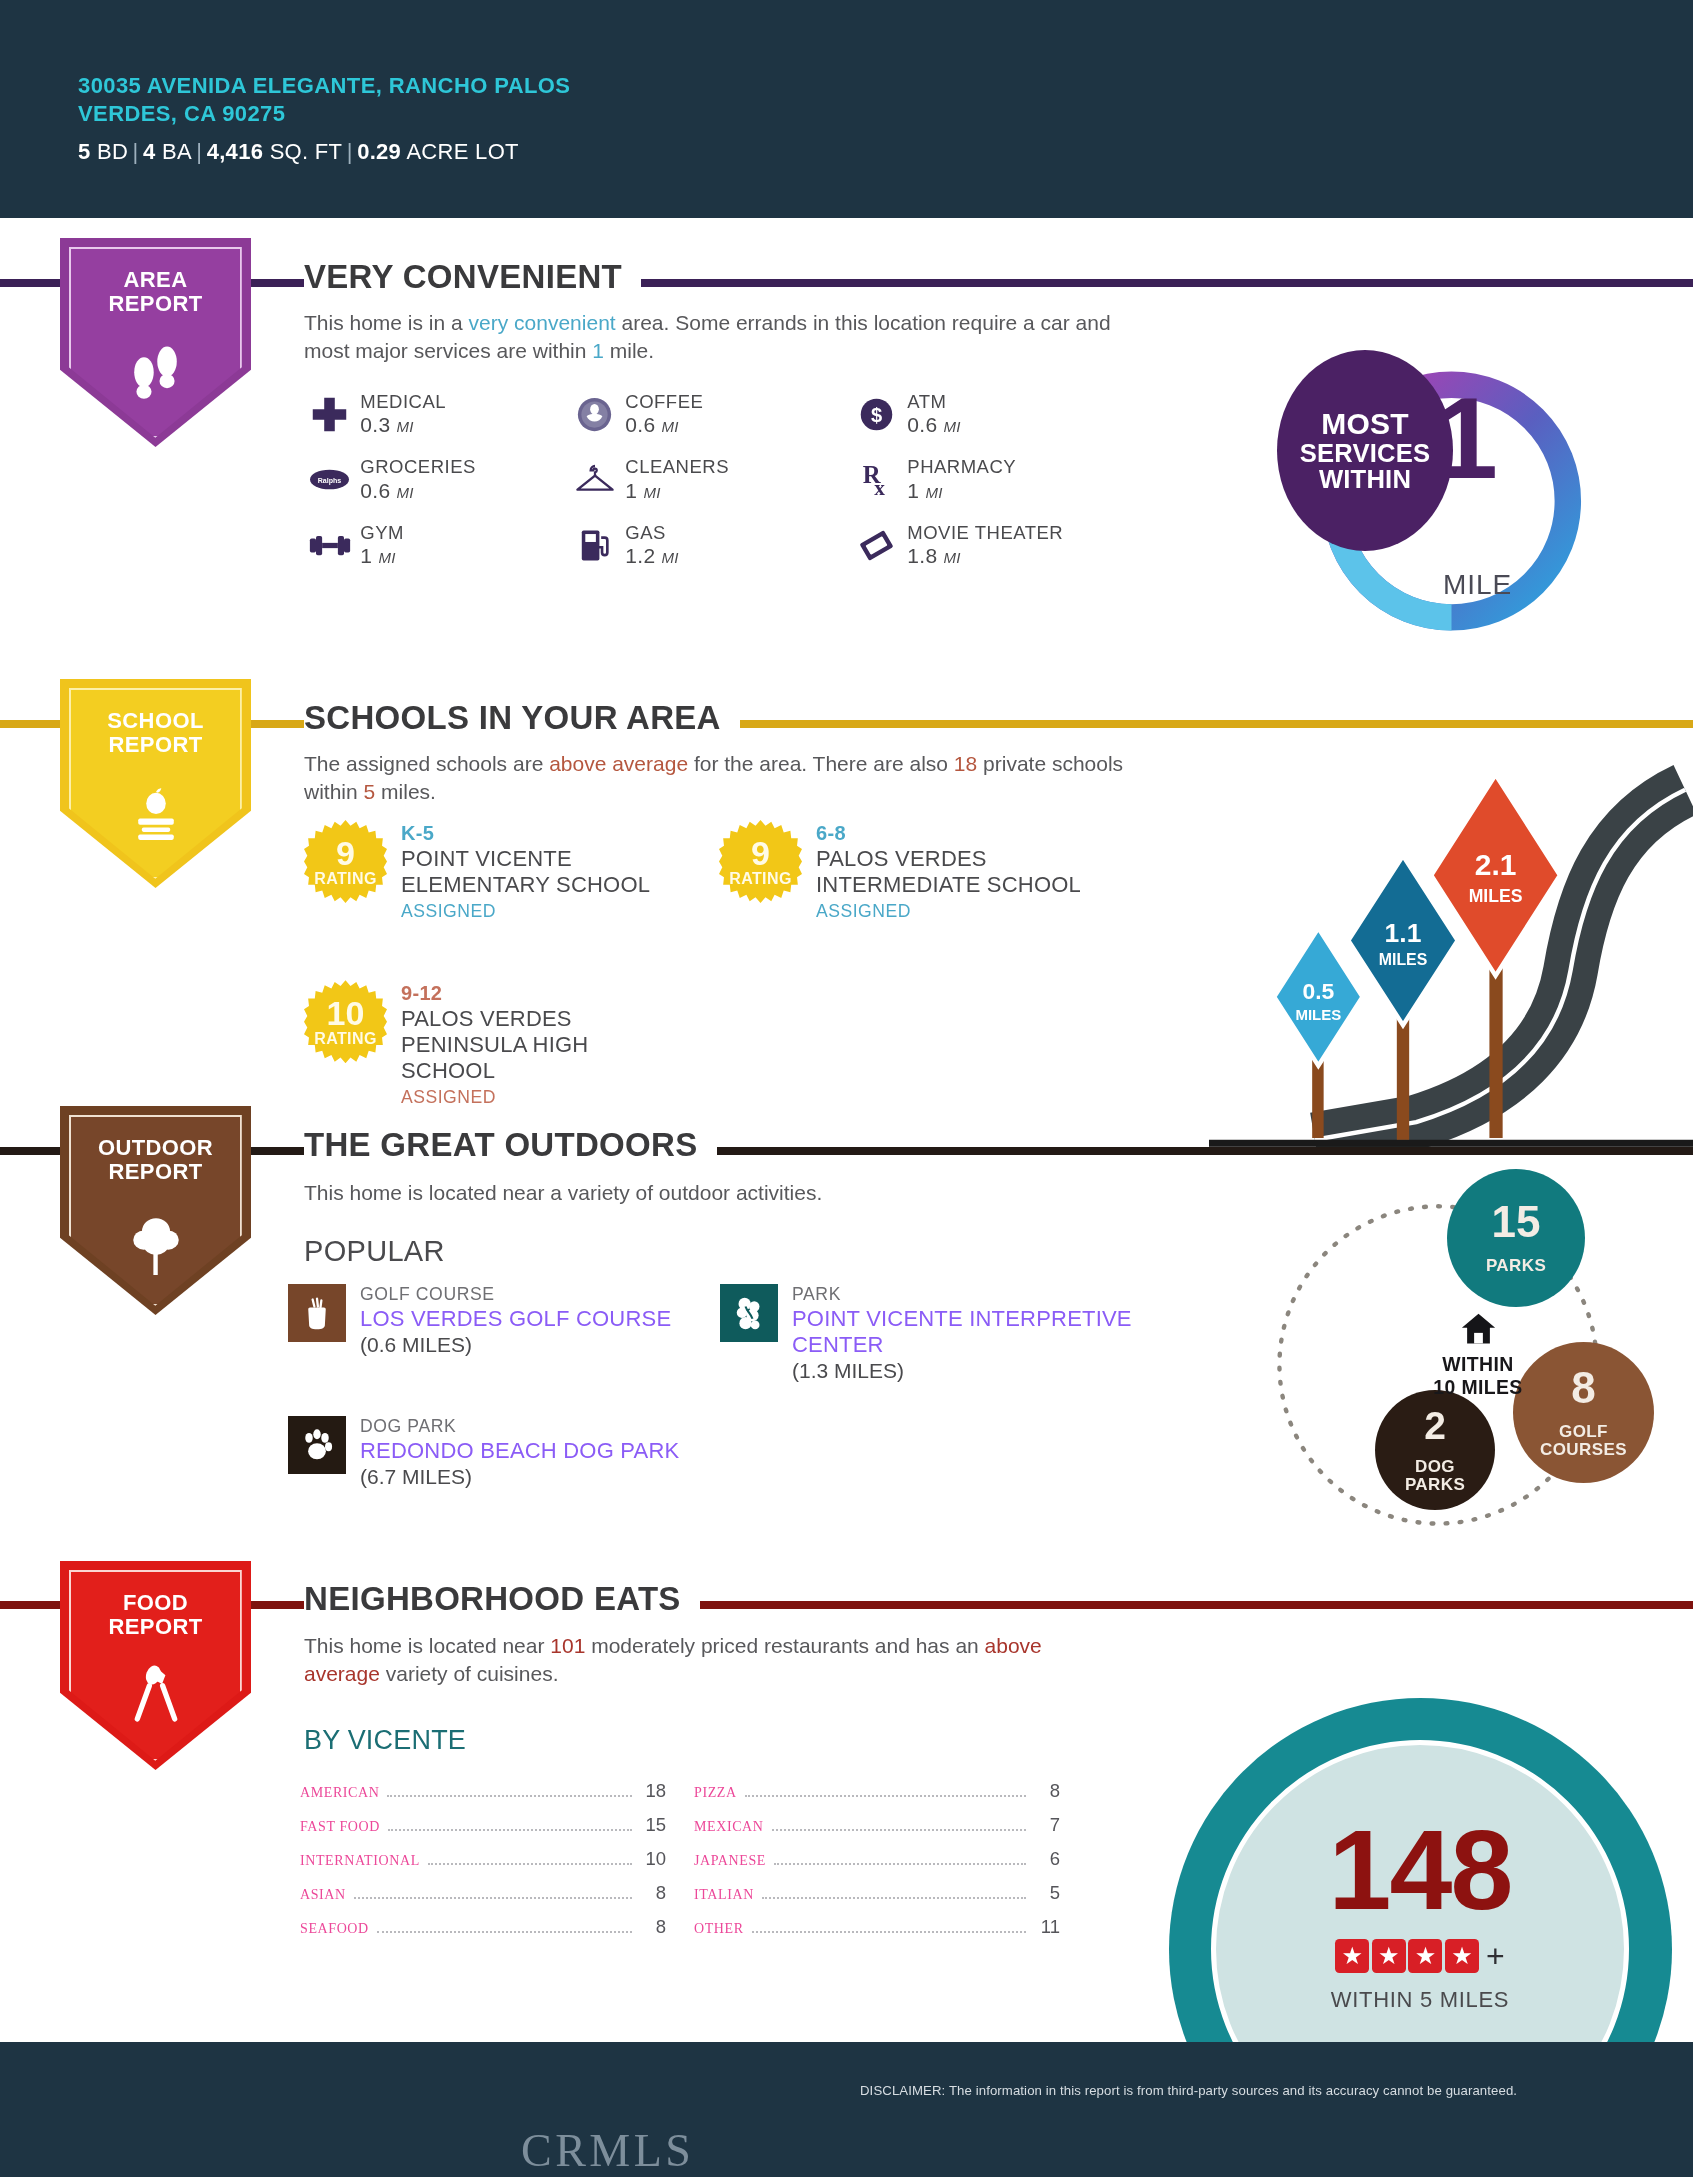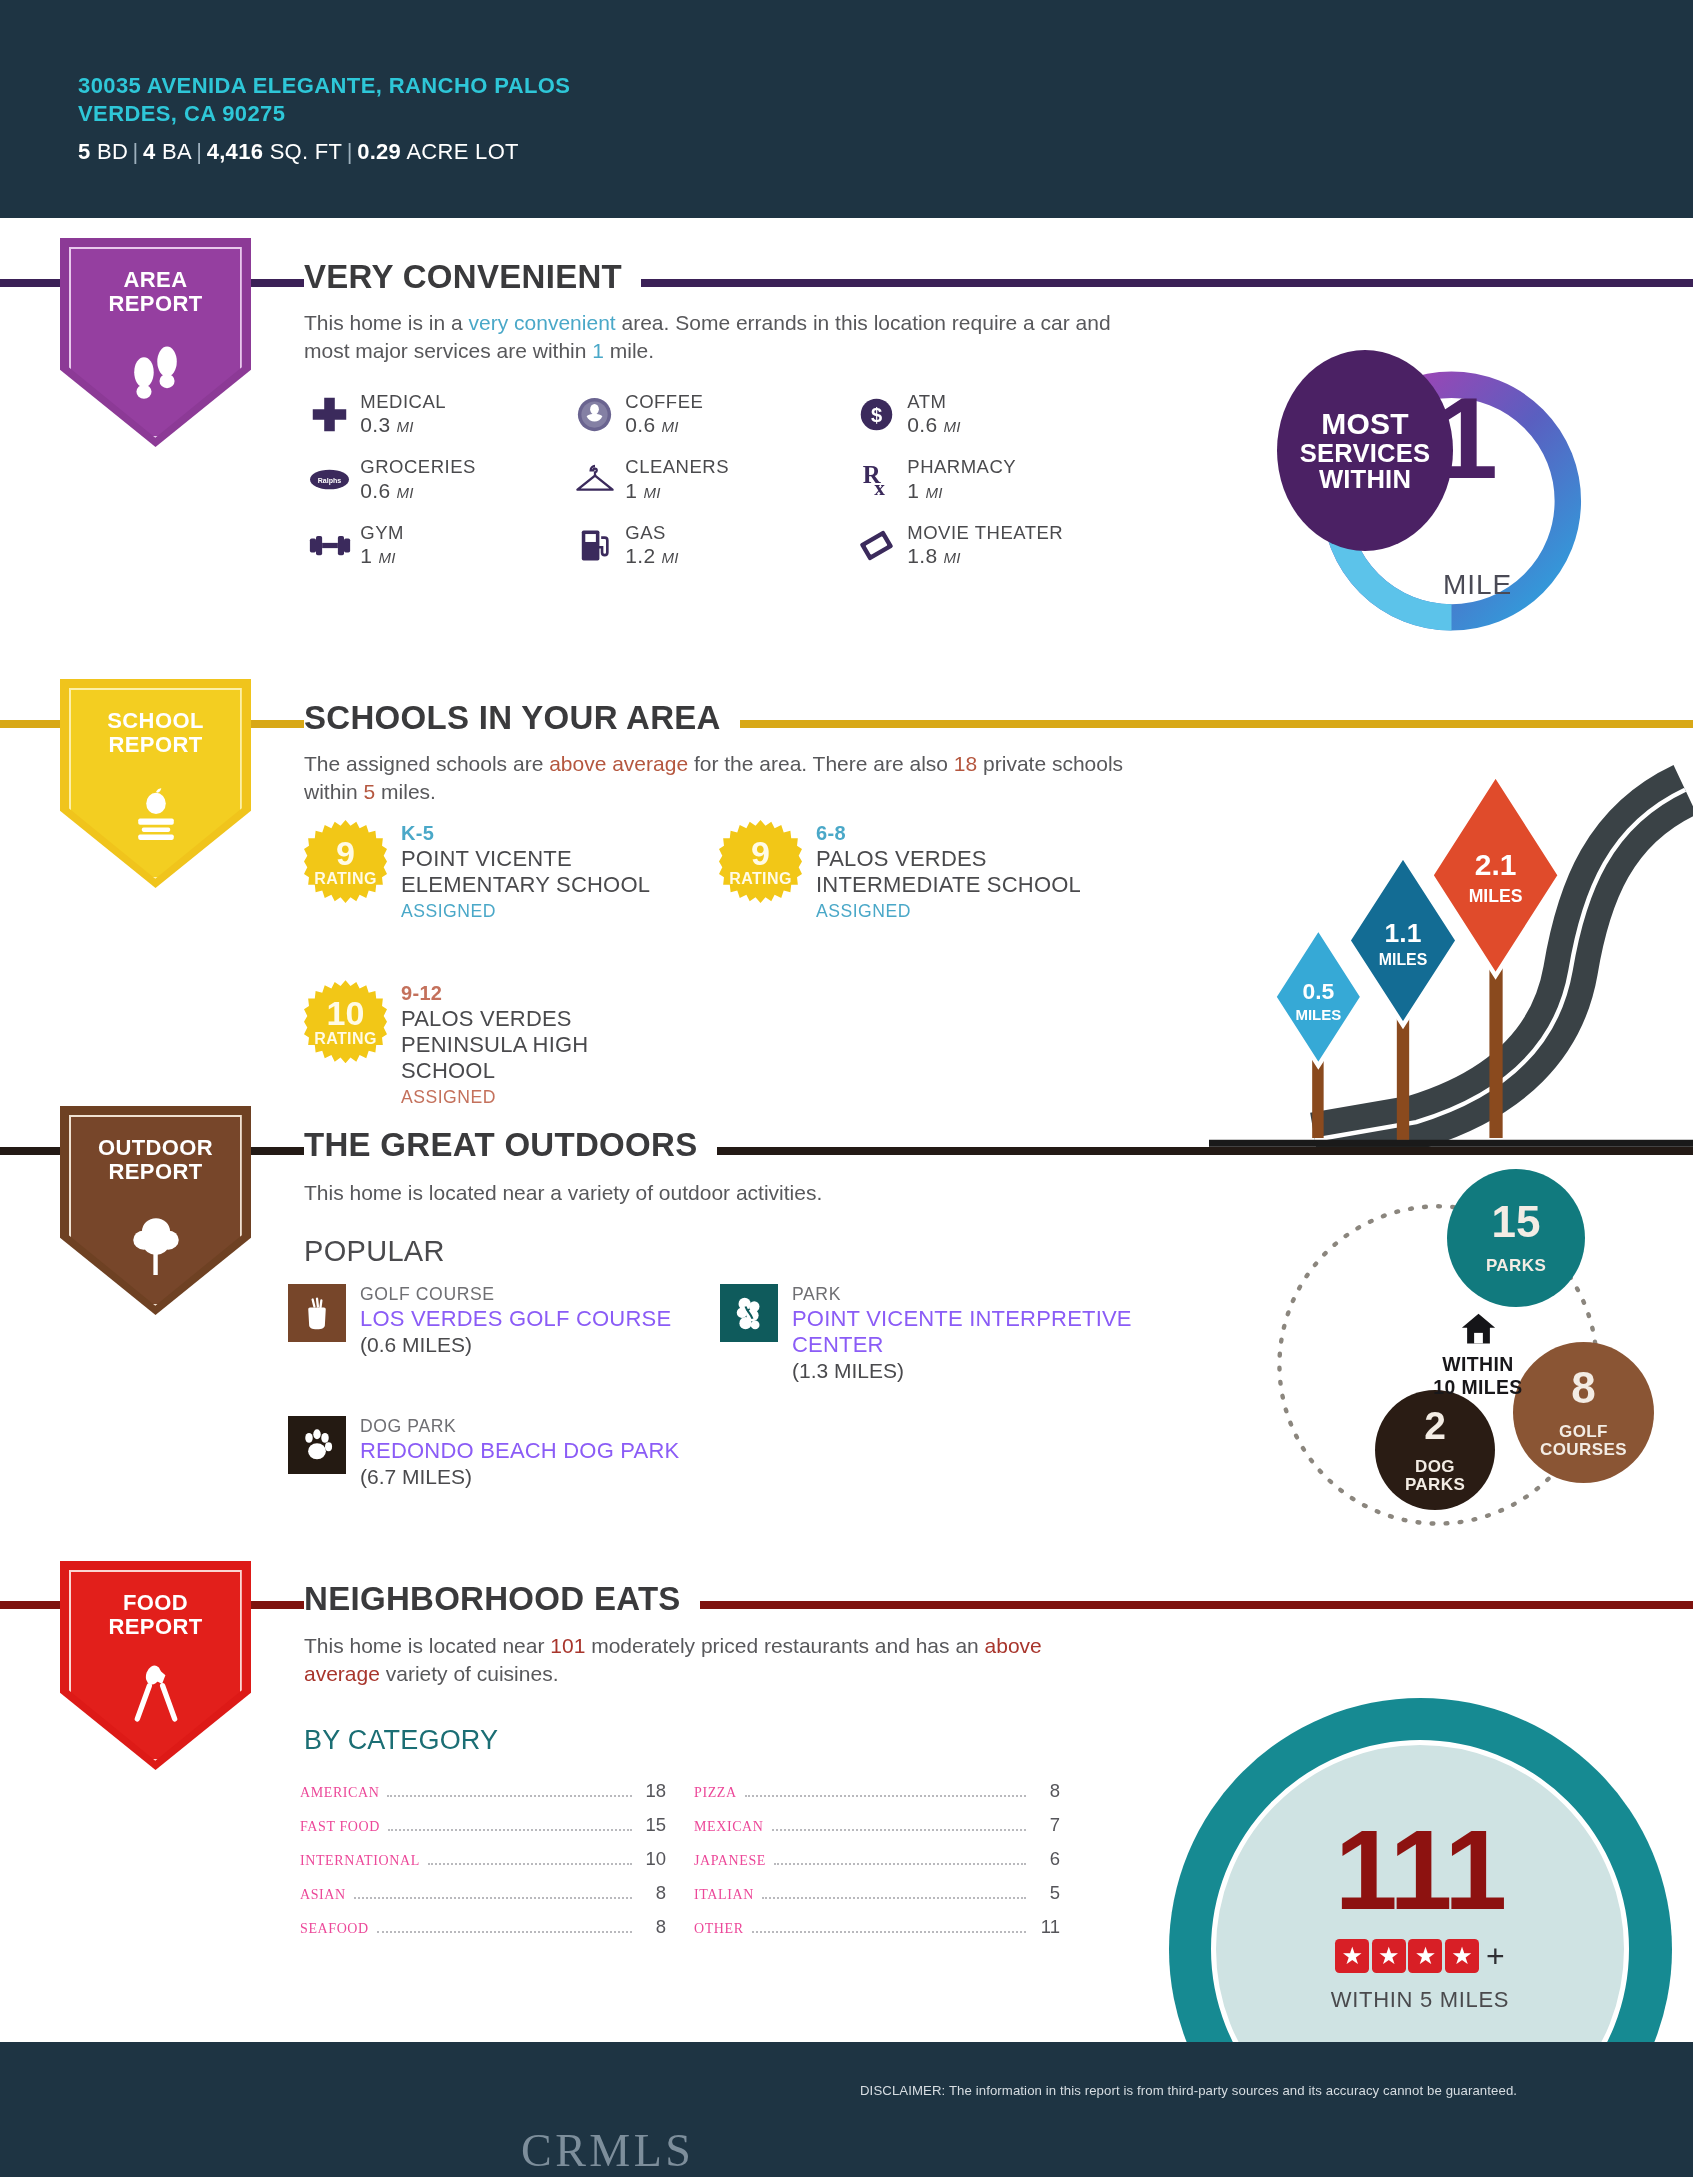--- a/index.html
+++ b/index.html
@@ -639,21 +639,21 @@
       </svg>
     </div>
   </div>
 
   <div class="sec-title" style="top:1580px;">NEIGHBORHOOD EATS</div>
 
   <div class="sec-body" style="top:1632px; width:768px;">
     <span>This home is located near </span><span style="color:#a8352c">101</span><span> moderately priced restaurants and has an </span><span style="color:#a8352c">above average</span><span> variety of cuisines.</span>
   </div>
 
-  <div class="bycat">BY CATEGORY</div>
+  <div class="bycat">BY VICENTE</div>
 
   <div class="cat-cols">
     <div class="catrow">
       <span class="cname">AMERICAN</span>
       <span class="dots"></span>
       <span class="cval">18</span>
     </div>
     <div class="catrow">
       <span class="cname">PIZZA</span>
       <span class="dots"></span>
@@ -700,21 +700,21 @@
     </div>
     <div class="catrow">
       <span class="cname">OTHER</span>
       <span class="dots"></span>
       <span class="cval">11</span>
     </div>
   </div>
 
   <div class="bigcirc">
     <div class="bigcirc-in">
-      <div class="bignum">111</div>
+      <div class="bignum">148</div>
       <div class="stars">
         <span class="star5">★</span>
         <span class="star5">★</span>
         <span class="star5">★</span>
         <span class="star5">★</span>
         <span class="plus">+</span>
       </div>
       <div class="within5">WITHIN 5 MILES</div>
     </div>
   </div>

